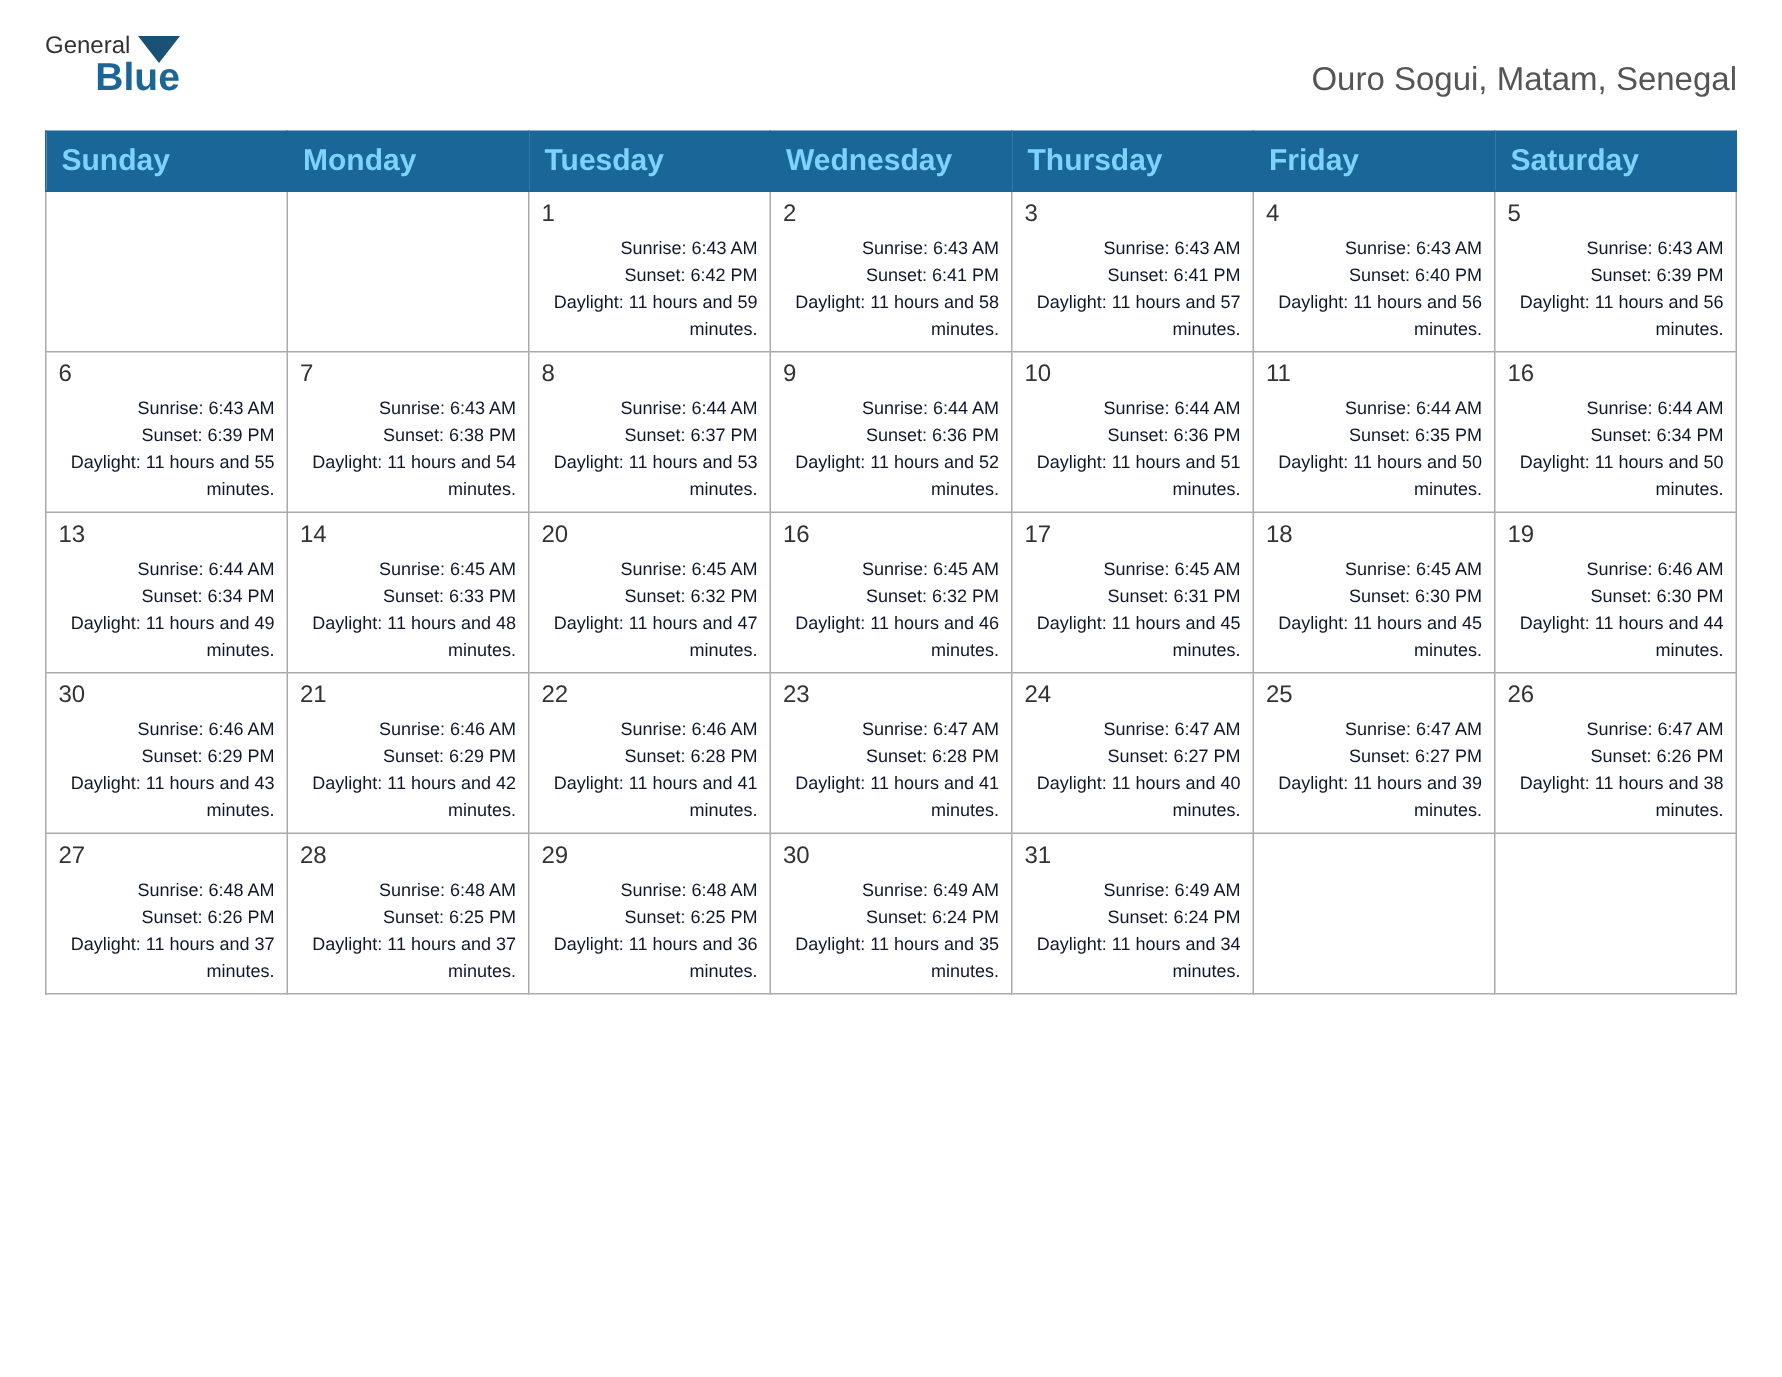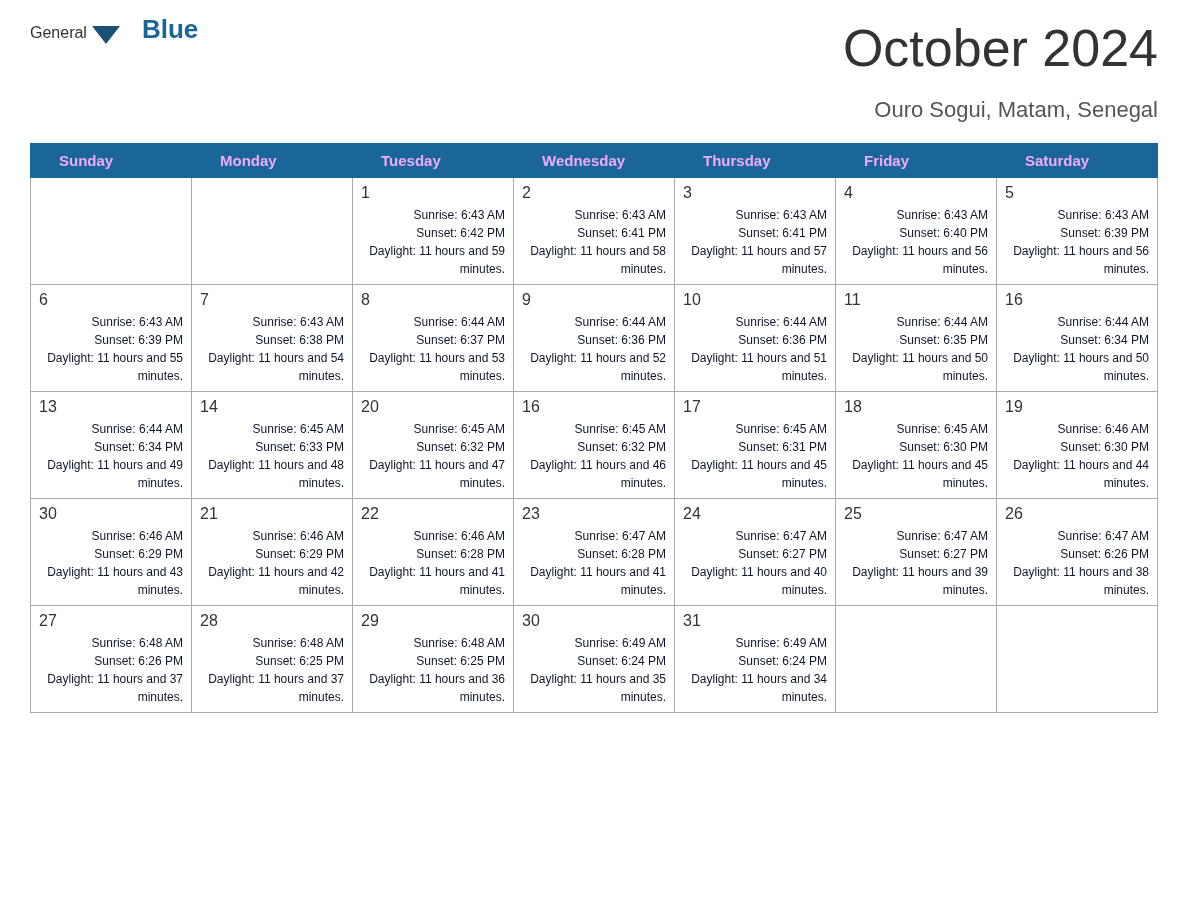--- a/index.html
+++ b/index.html
@@ -43,24 +43,24 @@
     }
     table {
       width: 100%;
       border-collapse: collapse;
       table-layout: fixed;
     }
     thead tr {
       background-color: #1a6699;
     }
     thead th {
-      color: #f0abfc;
-      font-size: 15px;
+      color: #7dd3fc;
+      font-size: 20px;
       font-weight: 600;
-      padding: 8px 28px;
+      padding: 8px 10px;
       text-align: left;
       border: 1px solid #1a6699;
     }
     tbody td {
       vertical-align: top;
       border: 1px solid #aaa;
       padding: 6px 8px;
       font-size: 12.5px;
       color: #333;
       height: 105px;
@@ -77,22 +77,21 @@
       color: #0f172a;
       line-height: 1.5;
       text-align: right;
     }
     tbody tr td:first-child .day-number,
     tbody tr td:last-child .day-number {
       color: #333;
     }
     .logo-wrapper {
       display: flex;
-      flex-direction: row;
-      gap: 20px;
+      flex-direction: column;
     }
     .logo-line1 {
       display: flex;
       align-items: center;
       gap: 2px;
     }
     .logo-line2 {
       color: #1a6699;
       font-size: 26px;
       font-weight: bold;
@@ -106,21 +105,20 @@
 
 <div class="header">
   <div class="logo-wrapper">
     <div class="logo-line1">
       <span class="logo-general">General</span>
       <span class="logo-arrow"></span>
     </div>
     <div class="logo-line2">Blue</div>
   </div>
   <div class="title-block">
-    <div class="month-title">October 2024</div>
     <div class="location">Ouro Sogui, Matam, Senegal</div>
   </div>
 </div>
 
 <table>
   <thead>
     <tr>
     <th>Sunday</th>
         <th>Monday</th>
         <th>Tuesday</th>

